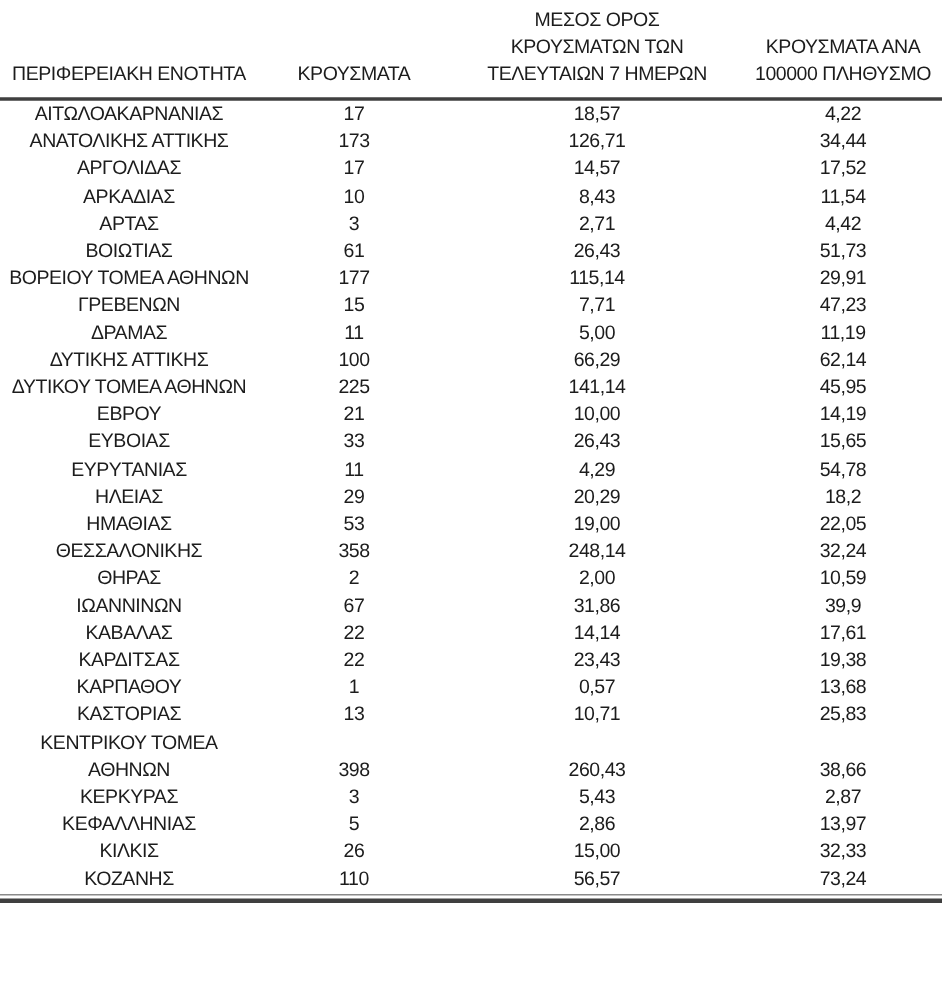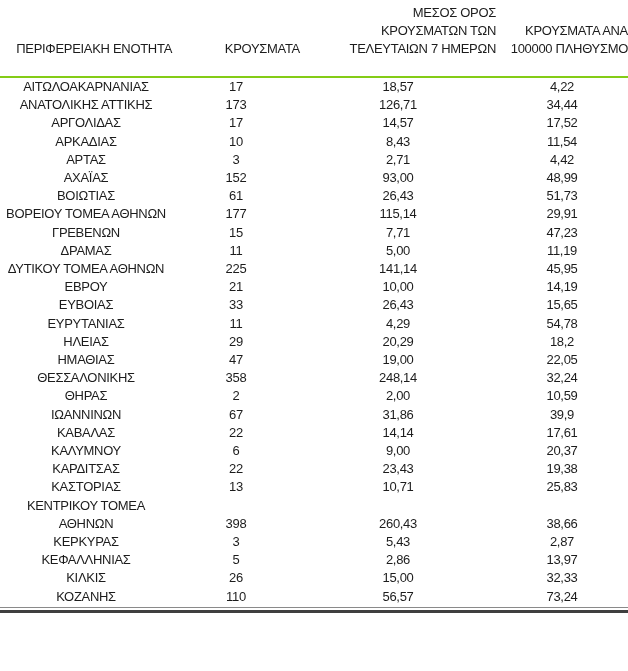--- a/index.html
+++ b/index.html
@@ -17,25 +17,25 @@
   }
   table.cases-table {
     width: 628px;
     border-collapse: collapse;
     table-layout: fixed;
     font-size: 13px;
     letter-spacing: -0.3px;
   }
   table.cases-table th {
     font-weight: normal;
-    text-align: right;
+    text-align: center;
     vertical-align: bottom;
     line-height: 18px;
-    padding: 4px 0 18px 0;
-    border-bottom: 2px solid #84cc16;
+    padding: 4px 0 7px 0;
+    border-bottom: 2px solid #404040;
     white-space: pre;
   }
   table.cases-table td {
     text-align: center;
     vertical-align: bottom;
     line-height: 18.2px;
     padding: 0;
     white-space: pre;
     overflow: visible;
   }
@@ -104,26 +104,20 @@
     <td>11,54</td>
   </tr>
 
   <tr>
     <td>ΑΡΤΑΣ</td>
     <td>3</td>
     <td>2,71</td>
     <td>4,42</td>
   </tr>
 
-  <tr>
-    <td>ΑΧΑΪΑΣ</td>
-    <td>152</td>
-    <td>93,00</td>
-    <td>48,99</td>
-  </tr>
 
   <tr>
     <td>ΒΟΙΩΤΙΑΣ</td>
     <td>61</td>
     <td>26,43</td>
     <td>51,73</td>
   </tr>
 
   <tr>
     <td>ΒΟΡΕΙΟΥ ΤΟΜΕΑ ΑΘΗΝΩΝ</td>
@@ -139,20 +133,26 @@
     <td>47,23</td>
   </tr>
 
   <tr>
     <td>ΔΡΑΜΑΣ</td>
     <td>11</td>
     <td>5,00</td>
     <td>11,19</td>
   </tr>
 
+  <tr>
+    <td>ΔΥΤΙΚΗΣ ΑΤΤΙΚΗΣ</td>
+    <td>100</td>
+    <td>66,29</td>
+    <td>62,14</td>
+  </tr>
 
   <tr>
     <td>ΔΥΤΙΚΟΥ ΤΟΜΕΑ ΑΘΗΝΩΝ</td>
     <td>225</td>
     <td>141,14</td>
     <td>45,95</td>
   </tr>
 
   <tr>
     <td>ΕΒΡΟΥ</td>
@@ -178,21 +178,21 @@
 
   <tr>
     <td>ΗΛΕΙΑΣ</td>
     <td>29</td>
     <td>20,29</td>
     <td>18,2</td>
   </tr>
 
   <tr>
     <td>ΗΜΑΘΙΑΣ</td>
-    <td>47</td>
+    <td>53</td>
     <td>19,00</td>
     <td>22,05</td>
   </tr>
 
 
   <tr>
     <td>ΘΕΣΣΑΛΟΝΙΚΗΣ</td>
     <td>358</td>
     <td>248,14</td>
     <td>32,24</td>
@@ -212,34 +212,34 @@
     <td>39,9</td>
   </tr>
 
   <tr>
     <td>ΚΑΒΑΛΑΣ</td>
     <td>22</td>
     <td>14,14</td>
     <td>17,61</td>
   </tr>
 
-  <tr>
-    <td>ΚΑΛΥΜΝΟΥ</td>
-    <td>6</td>
-    <td>9,00</td>
-    <td>20,37</td>
-  </tr>
 
   <tr>
     <td>ΚΑΡΔΙΤΣΑΣ</td>
     <td>22</td>
     <td>23,43</td>
     <td>19,38</td>
   </tr>
 
+  <tr>
+    <td>ΚΑΡΠΑΘΟΥ</td>
+    <td>1</td>
+    <td>0,57</td>
+    <td>13,68</td>
+  </tr>
 
   <tr>
     <td>ΚΑΣΤΟΡΙΑΣ</td>
     <td>13</td>
     <td>10,71</td>
     <td>25,83</td>
   </tr>
 
   <tr>
     <td>ΚΕΝΤΡΙΚΟΥ ΤΟΜΕΑ

